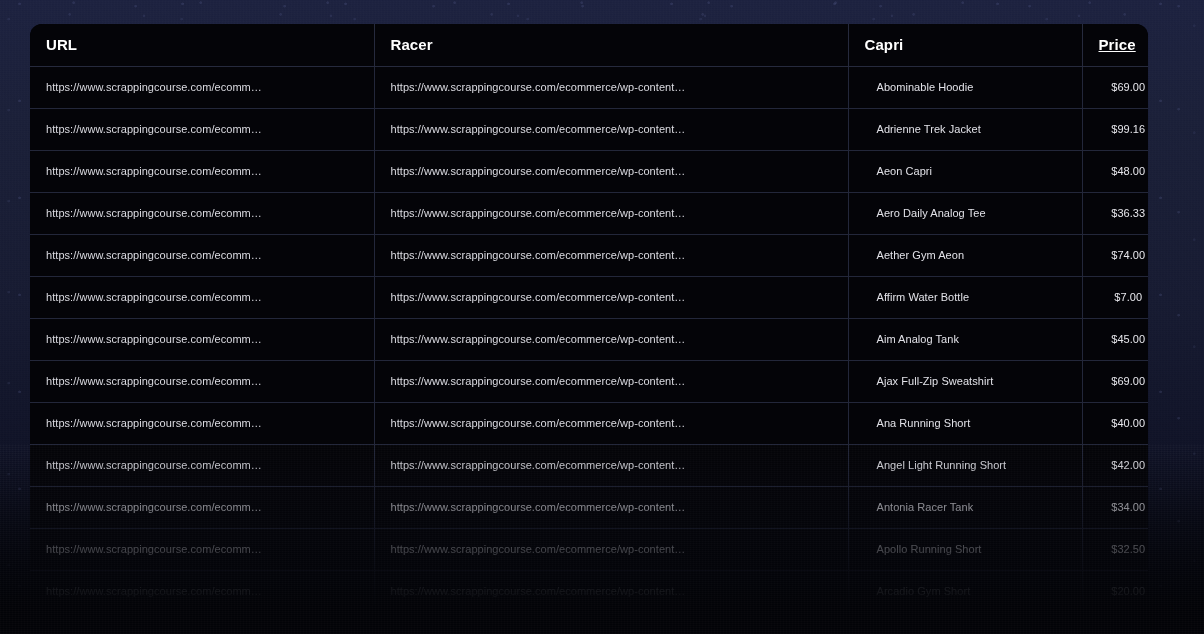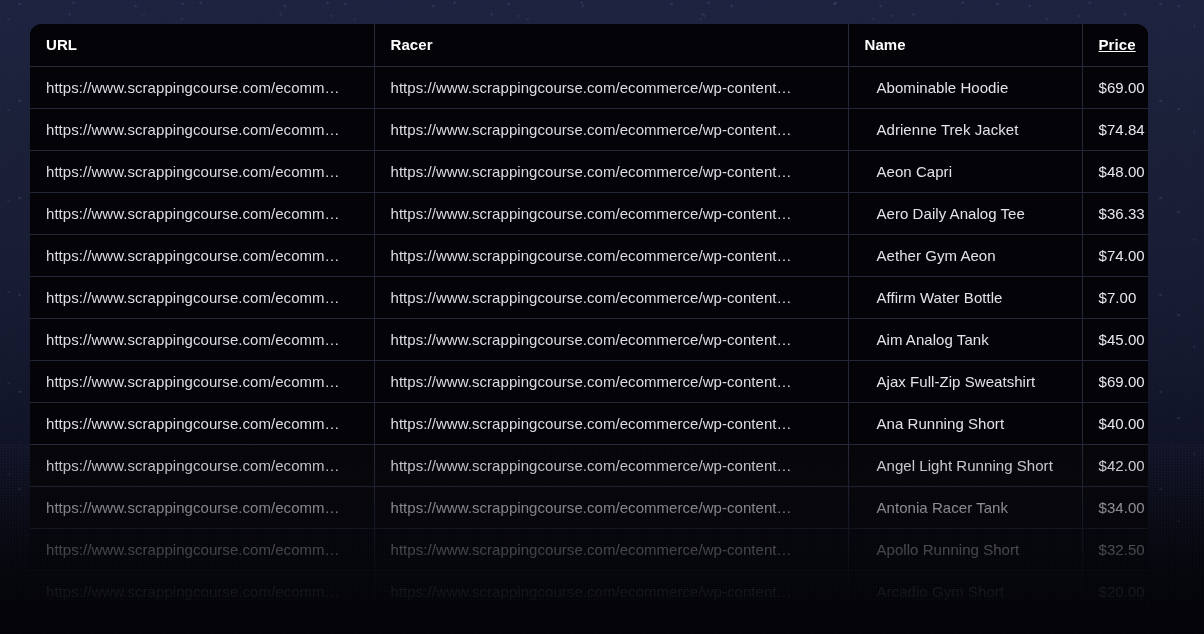--- a/index.html
+++ b/index.html
@@ -100,36 +100,36 @@
     border-right: 1px solid #262a3d;
     white-space: nowrap;
     vertical-align: middle;
     box-sizing: border-box;
   }
   thead th.last { border-right: none; text-decoration: underline; }
 
   tbody td {
     height: 42px;
     padding: 0 16px;
-    font-size: 15px;
+    font-size: 11px;
     font-weight: 400;
     color: #dcdce2;
     background: #040408;
     border-bottom: 1px solid #23273a;
     border-right: 1px solid #23273a;
     white-space: nowrap;
     overflow: hidden;
     text-overflow: ellipsis;
     vertical-align: middle;
     box-sizing: border-box;
     letter-spacing: .05px;
   }
   tbody td.last { border-right: none; }
   tbody td.price {
-    text-align: left;
+    text-align: center;
     color: #e7e7ec;
   }
   tbody td.name { color: #e2e2e8; padding-left: 28px; }
 
   
   #bottom-fade {
     position: absolute;
     left: 0;
     right: 0;
     bottom: 0;
@@ -170,36 +170,36 @@
     <colgroup>
       <col class="c-url">
         <col class="c-image">
         <col class="c-name">
         <col class="c-price">
     </colgroup>
     <thead>
       <tr>
         <th>URL</th>
         <th>Racer</th>
-        <th>Name</th>
+        <th>Capri</th>
         <th class="last">Price</th>
       </tr>
     </thead>
     <tbody id="table-body">
         <tr>
           <td class="url">https://www.scrappingcourse.com/ecomm…</td>
           <td class="image">https://www.scrappingcourse.com/ecommerce/wp-content…</td>
           <td class="name">Abominable Hoodie</td>
           <td class="price last">$69.00</td>
         </tr>
         <tr>
           <td class="url">https://www.scrappingcourse.com/ecomm…</td>
           <td class="image">https://www.scrappingcourse.com/ecommerce/wp-content…</td>
           <td class="name">Adrienne Trek Jacket</td>
-          <td class="price last">$74.84</td>
+          <td class="price last">$99.16</td>
         </tr>
         <tr>
           <td class="url">https://www.scrappingcourse.com/ecomm…</td>
           <td class="image">https://www.scrappingcourse.com/ecommerce/wp-content…</td>
           <td class="name">Aeon Capri</td>
           <td class="price last">$48.00</td>
         </tr>
         <tr>
           <td class="url">https://www.scrappingcourse.com/ecomm…</td>
           <td class="image">https://www.scrappingcourse.com/ecommerce/wp-content…</td>

